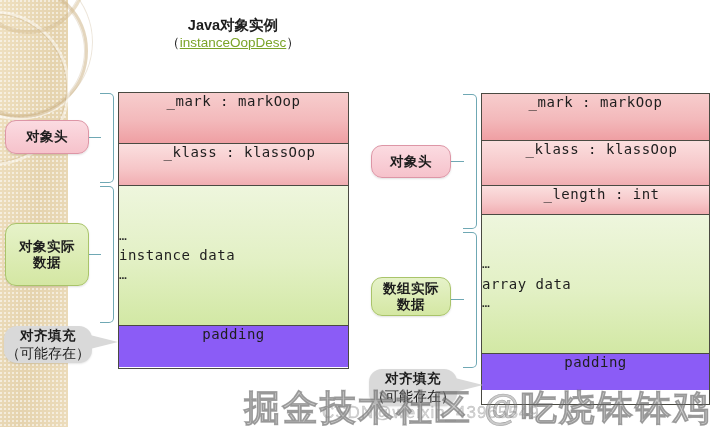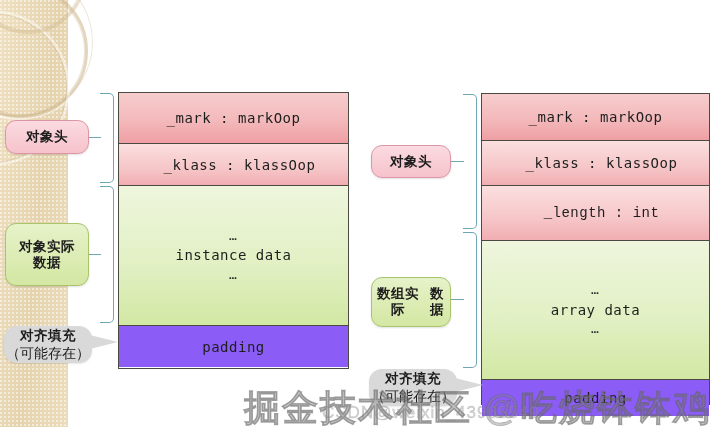--- a/index.html
+++ b/index.html
@@ -67,21 +67,20 @@
   
   .layout-box {
     position: absolute;
     border: 1.6px solid #4a4a42;
     box-sizing: border-box;
     background: #fff;
   }
   .row {
     box-sizing: border-box;
     display: flex;
-    align-items: center;
     justify-content: center;
     font-family: "DejaVu Sans Mono", "Liberation Mono", monospace;
     font-size: 14px;
     color: #1e1e1e;
     letter-spacing: .5px;
     border-bottom: 1.6px solid #4a4a42;
   }
   .row:last-child { border-bottom: none; }
   .row-header {
     background: linear-gradient(180deg, #f7cdcd 0%, #f3b9bb 55%, #ef9fa3 100%);
@@ -196,20 +195,26 @@
 
 <div id="canvas">
 
   <div id="texture-strip">
     <div class="arc" id="arc-outer"></div>
     <div class="arc" id="arc-mid"></div>
     <div class="arc" id="arc-inner"></div>
     <div class="arc" id="arc-top"></div>
   </div>
 
+  <div class="title-block" style="left:118px; top:17px; width:230px;">
+    <div class="title-main">Java对象实例</div>
+    <div class="title-sub">
+      <span class="paren">（</span><span class="oop-link">instanceOopDesc</span><span class="paren">）</span>
+    </div>
+  </div>
 
   <div class="layout-box" style="left:118px; top:92px; width:231px; height:277px;">
     <div class="row row-header" style="height:51px;">
       <span>_mark : markOop</span>
     </div>
     <div class="row row-header soft" style="height:42px;">
       <span>_klass : klassOop</span>
     </div>
     <div class="row row-data" style="height:140px;">
       <span class="dots">…</span>
@@ -243,21 +248,21 @@
   </div>
 
 
   <div class="layout-box" style="left:481px; top:93px; width:229px; height:312px;">
     <div class="row row-header" style="height:47px;">
       <span>_mark : markOop</span>
     </div>
     <div class="row row-header soft" style="height:45px;">
       <span>_klass : klassOop</span>
     </div>
-    <div class="row row-header soft" style="height:55px;font-family:Liberation Mono, monospace;">
+    <div class="row row-header soft" style="height:29px;">
       <span>_length : int</span>
     </div>
     <div class="row row-data" style="height:139px;">
       <span class="dots">…</span>
       <span>array data</span>
       <span class="dots">…</span>
     </div>
     <div class="row row-padding" style="height:36px;">
       <span>padding</span>
     </div>
@@ -266,21 +271,21 @@
   <div class="bracket" style="left:463px; top:94px; width:14px; height:135px;"></div>
   <div class="bracket-stem" style="left:451px; top:161px; width:13px;"></div>
 
   <div class="bracket" style="left:463px; top:232px; width:14px; height:136px;"></div>
   <div class="bracket-stem" style="left:451px; top:299px; width:13px;"></div>
 
   <div class="tag tag-pink" style="left:371px; top:145px; width:80px; height:33px;">
     <span>对象头</span>
   </div>
 
-  <div class="tag tag-green" style="left:371px; top:277px; width:80px; height:50px; flex-direction:row;">
+  <div class="tag tag-green" style="left:371px; top:277px; width:80px; height:39px; flex-direction:column;">
     <span>数组实际</span>
     <span>数据</span>
   </div>
 
   <div class="tag tag-gray" style="left:369px; top:369px; width:88px; height:37px;">
     <span>对齐填充</span>
     <span class="tag-sub">（可能存在）</span>
     <div class="tail" style="left:86px; top:9px;"></div>
   </div>
 

